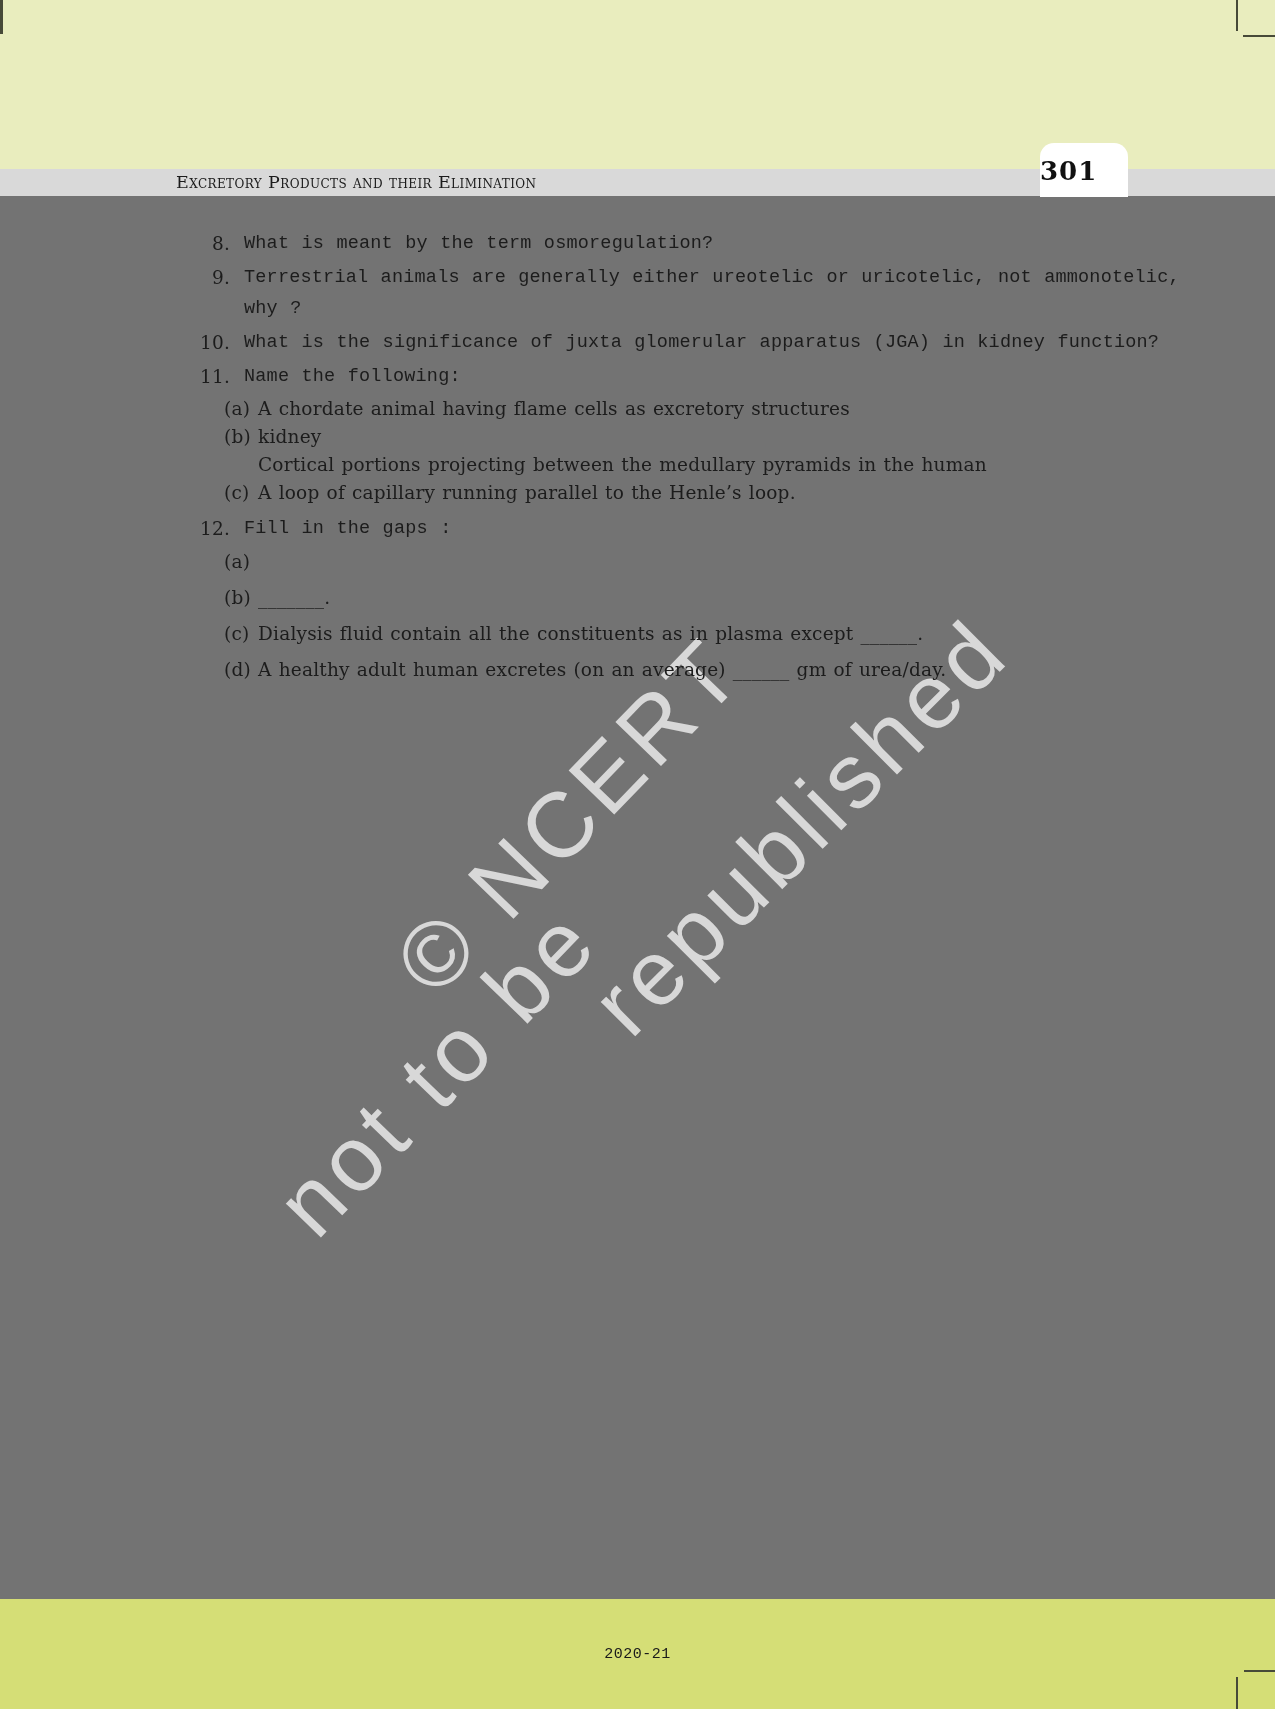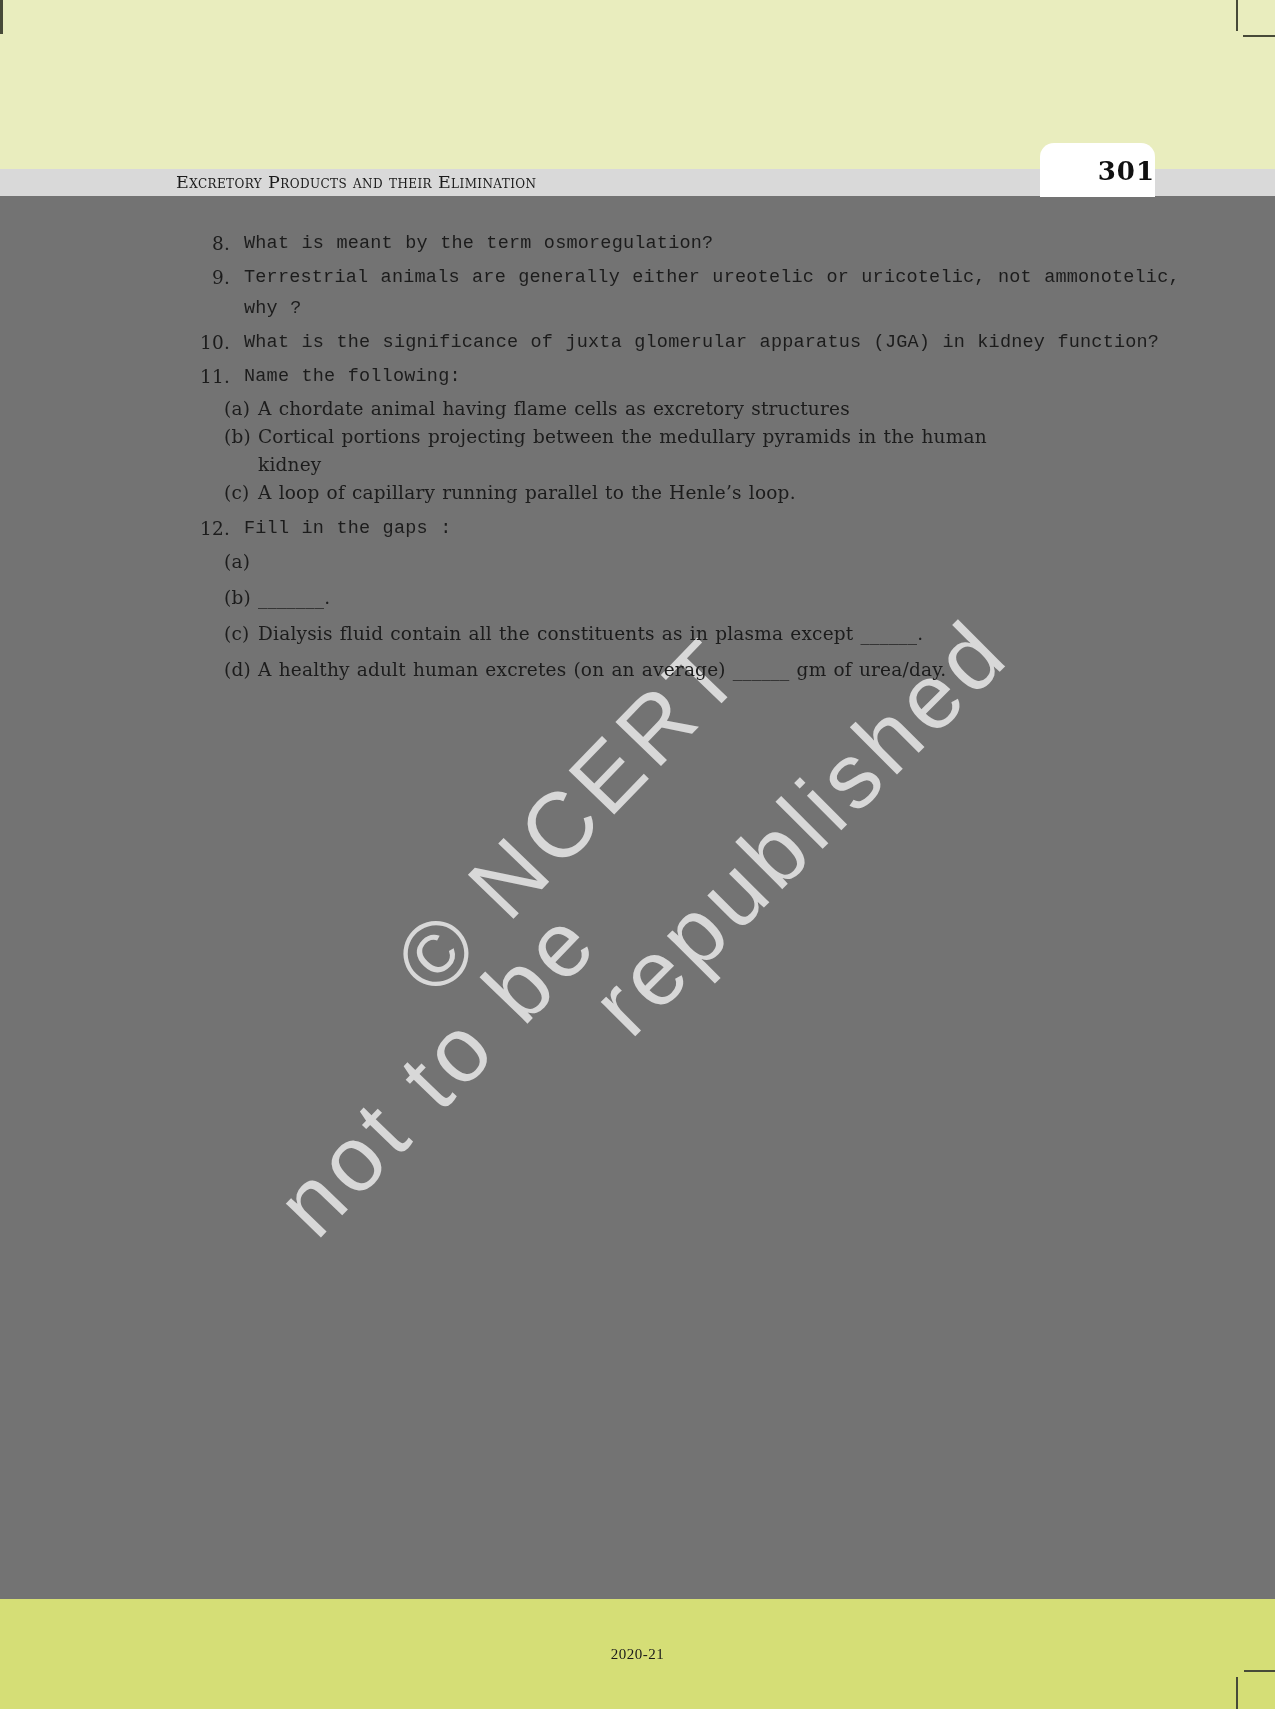--- a/index.html
+++ b/index.html
@@ -23,39 +23,38 @@
   .header-title{
     position:absolute;left:176px;top:0;height:27px;line-height:27px;
     font-family:"DejaVu Serif", serif;
     font-variant:small-caps;
     font-size:17.5px;
     letter-spacing:0.4px;
     color:#1b1b1b;
     white-space:nowrap;
   }
   .page-number-tab{
-    position:absolute;left:1040px;top:143px;width:71px;height:54px;
+    position:absolute;left:1040px;top:143px;width:88px;height:54px;
     background:#ffffff;
     border-radius:14px 14px 0 0;
-    text-align:right;
-    padding-left:44px;
+    text-align:left;
   }
   .page-number-tab span{
     display:inline-block;margin-top:13px;
     font-family:"DejaVu Serif", serif;
     font-weight:bold;font-size:26px;color:#111111;
     letter-spacing:1px;
   }
   .band-bottom{
     position:absolute;left:0;top:1599px;width:1275px;height:110px;
     background:#d5de76;
     display:flex;align-items:center;justify-content:center;
   }
   .footer-year{
-    font-family:Liberation Serif, serif;
+    font-family:Liberation Mono, monospace;
     font-size:15px;color:#1a1a1a;letter-spacing:0.5px;text-align:center;
   }
   
   .mark{position:absolute;background:#474a38;}
   .mark-tl-v{left:0;top:0;width:3px;height:34px;}
   .mark-tr-v{left:1236px;top:0;width:2px;height:31px;}
   .mark-tr-h{left:1243px;top:35px;width:32px;height:2px;}
   .mark-br-h{left:1244px;top:1670px;width:31px;height:2px;}
   .mark-br-v{left:1236px;top:1677px;width:2px;height:32px;}
   
@@ -141,22 +140,22 @@
       </div>
       <div class="sub-row">
         <div class="sub-letter">(a)</div>
         <div class="sub-body">
           <div class="sub-line">A chordate animal having flame cells as excretory structures</div>
         </div>
       </div>
       <div class="sub-row">
         <div class="sub-letter">(b)</div>
         <div class="sub-body">
+          <div class="sub-line">kidney</div>
           <div class="sub-line">Cortical portions projecting between the medullary  pyramids in the human</div>
-          <div class="sub-line">kidney</div>
         </div>
       </div>
       <div class="sub-row">
         <div class="sub-letter">(c)</div>
         <div class="sub-body">
           <div class="sub-line">A loop of capillary running parallel to the Henle’s loop.</div>
         </div>
       </div>
       <div class="q-row q12">
         <div class="q-num">12.</div>

